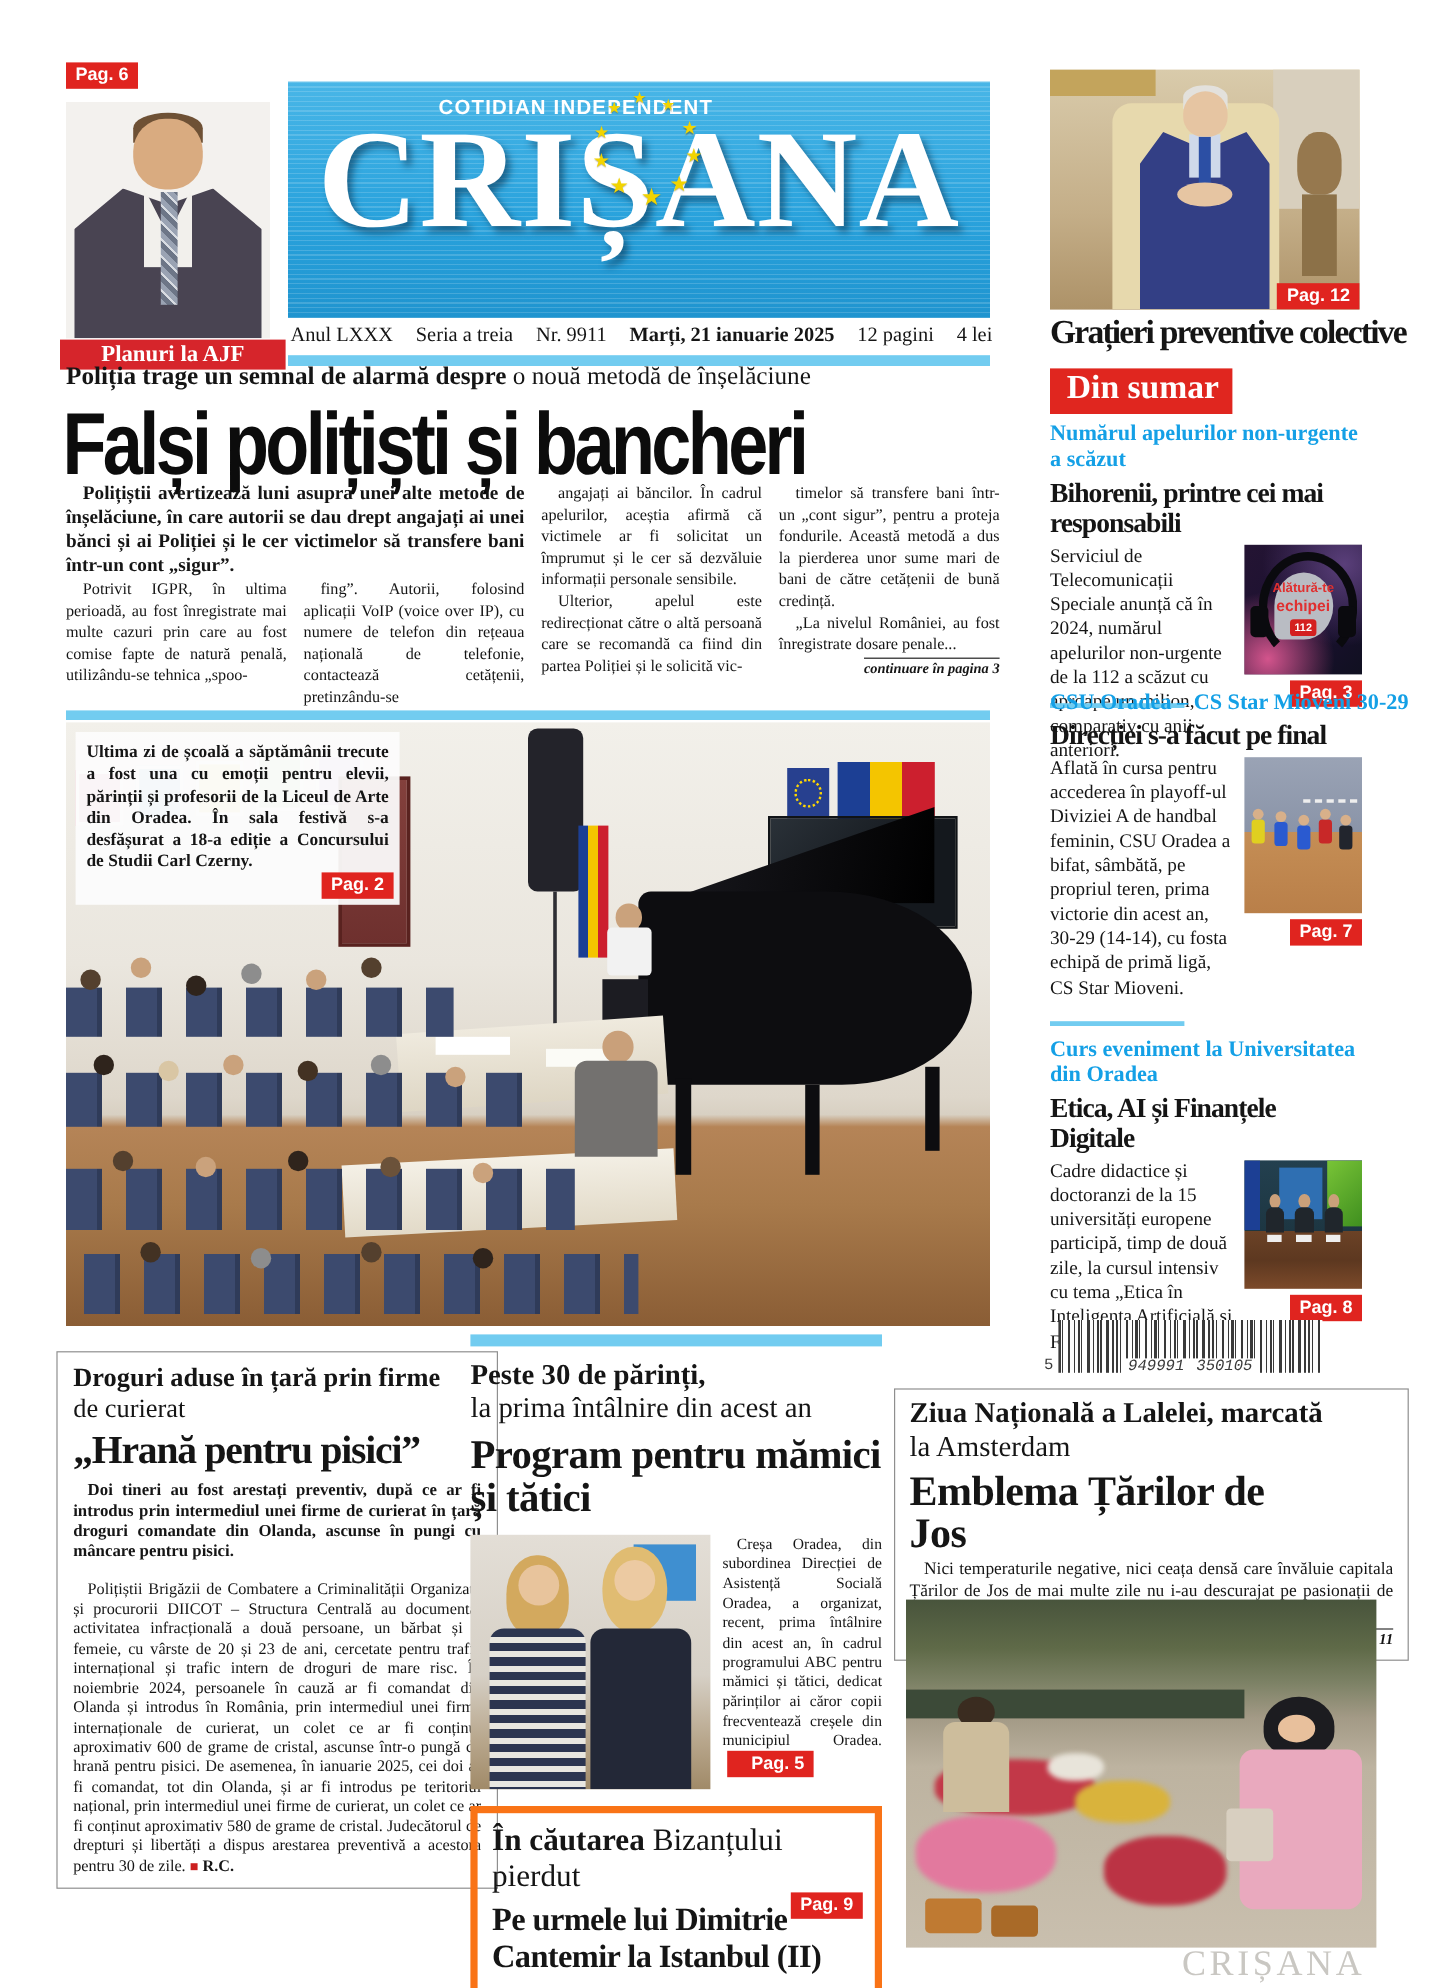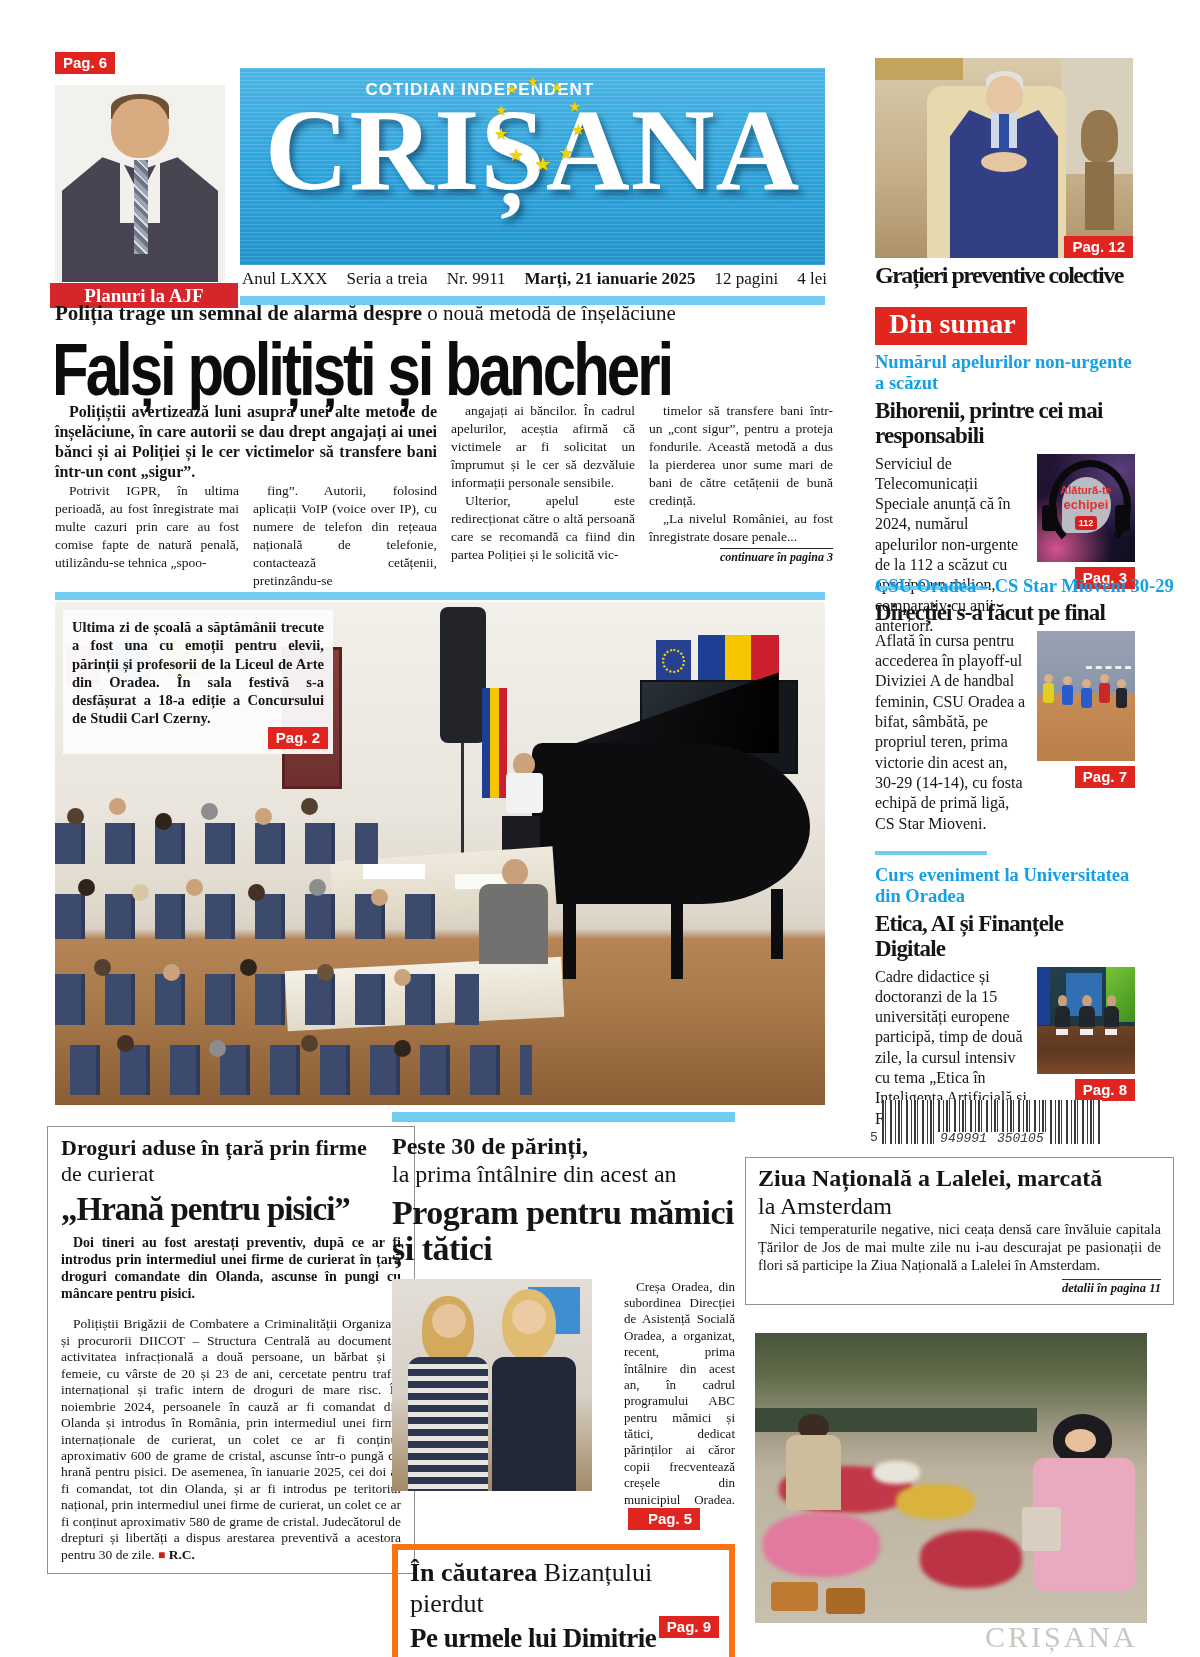--- a/index.html
+++ b/index.html
@@ -120,21 +120,21 @@
   .bp-ped{right:7.5%;top:52%;width:11%;height:34%;background:#8c7148;}
   .bp-chair{left:20%;top:14%;width:54%;height:86%;background:#e7d9ad;border-radius:16px 16px 0 0;}
   .bp-suit{left:29%;top:26%;width:42%;height:74%;background:#333f85;
      clip-path:polygon(0 18%,18% 0,50% 10%,82% 0,100% 18%,100% 100%,0 100%);}
   .bp-shirt{left:45%;top:27%;width:10%;height:18%;background:#cfd9ea;}
   .bp-tie{left:48%;top:28%;width:4%;height:27%;background:#2c4fa4;}
   .bp-hair{left:43%;top:6.5%;width:14.5%;height:10%;background:#e3e1dc;border-radius:50% 50% 0 0;}
   .bp-head{left:43%;top:9%;width:14.5%;height:19%;background:#e6c5a2;border-radius:50% 50% 44% 44%;}
   .bp-hands{left:41%;top:47%;width:18%;height:10%;background:#e6c5a2;border-radius:50%;}
   .sb-photo .badge{position:absolute;right:0;bottom:0;}
-  #gratieri{top:204px;font-weight:bold;font-size:24px;letter-spacing:-1.5px;white-space:nowrap;}
+  #gratieri{top:204px;font-weight:bold;font-size:28px;letter-spacing:-1.5px;white-space:nowrap;}
   #din-sumar{top:249px;width:138px;background:#e0261f;color:#fff;font-size:28px;font-weight:bold;
      padding:1px 0 5px 14px;}
   .sb-item .kicker{color:#14a0e6;font-weight:bold;font-size:18.5px;line-height:1.16;margin:0 0 3px;}
   .sb-item h3{font-size:23px;line-height:1.1;margin:0 0 5px;font-weight:bold;letter-spacing:-0.8px;}
   .nowrap{white-space:nowrap;}
   .sb-row{display:flex;gap:8px;}
   .sb-body{flex:1;font-size:16px;line-height:1.27;}
   .sb-fig{width:98px;flex:none;}
   .sb-img{width:98px;position:relative;overflow:hidden;}
   .sb-badge-row{text-align:right;margin-top:5px;}
@@ -206,21 +206,21 @@
   #bm-photo{width:200px;height:212px;position:relative;overflow:hidden;flex:none;
      background:linear-gradient(180deg,#e3ded6 0%,#d6d0c6 55%,#b9a88e 80%,#a08a68 100%);}
   #bm-photo .wm{position:absolute;}
   .wm-poster{right:6%;top:4%;width:26%;height:22%;background:#3f8fd0;}
   .wm1-hair{left:15%;top:8%;width:26%;height:32%;background:#d3a95e;border-radius:48% 48% 40% 40%;}
   .wm1-face{left:20%;top:12%;width:17%;height:16%;background:#e8c49c;border-radius:50%;}
   .wm1-top{left:8%;top:37%;width:40%;height:63%;background:repeating-linear-gradient(180deg,#2c3550 0 7px,#e8e6e0 7px 12px);border-radius:12px 12px 0 0;}
   .wm2-hair{left:55%;top:5%;width:27%;height:34%;background:#e0bc72;border-radius:48%;}
   .wm2-face{left:60%;top:10%;width:17%;height:16%;background:#eccaa2;border-radius:50%;}
   .wm2-top{left:50%;top:37%;width:42%;height:63%;background:#232837;border-radius:12px 12px 0 0;}
-  #bm .bm-text{font-size:13px;line-height:1.26;text-align:justify;text-indent:12px;margin-left:22px;}
+  #bm .bm-text{font-size:13px;line-height:1.26;text-align:justify;text-indent:12px;}
   #bm .bm-text .badge{margin-left:4px;}
   #bm-box{position:relative;border:6px solid #f97316;margin-top:14px;padding:8px 12px 12px;}
   #bm-box .kick{font-size:26px;}
   #bm-box h2{font-size:27px;line-height:1.14;margin:4px 0 0;letter-spacing:-0.5px;font-weight:bold;}
   #bm-box .badge{position:absolute;right:10px;top:66px;}
   
   #br-box{left:745px;top:1157px;width:403px;border:1px solid #8f8f8f;padding:6px 12px 8px;}
   #br-box .kick{font-size:24px;}
   #br-box h2{font-size:35px;line-height:1.02;margin:4px 0 4px;max-width:300px;letter-spacing:-0.5px;font-weight:bold;}
   #br-box .bodytxt{font-size:14.5px;line-height:1.24;text-align:justify;text-indent:12px;margin:0;}
@@ -517,20 +517,21 @@
       <h2>Pe urmele lui Dimitrie Cantemir la Istanbul (II)</h2>
       <span class="badge">Pag. 9</span>
     </div>
   </div>
 
   <div class="abs" id="br-box">
     <div class="kick">
       <span class="kb">Ziua Națională a Lalelei, marcată</span><br>
       <span>la Amsterdam</span>
     </div>
+    <h2>Emblema Țărilor de Jos</h2>
     <p class="bodytxt">Nici temperaturile negative, nici ceața densă care învăluie capitala Țărilor de Jos de mai multe zile nu i-au descurajat pe pasionații de flori să participe la Ziua Națională a Lalelei în Amsterdam.</p>
     <div class="det-wrap"><span class="det">detalii în pagina 11</span></div>
   </div>
   <div class="abs" id="br-photo">
     <div class="tl tl-awning"></div>
     <div class="tl tl-patch tl-red1"></div>
     <div class="tl tl-patch tl-pink"></div>
     <div class="tl tl-patch tl-yel"></div>
     <div class="tl tl-patch tl-red2"></div>
     <div class="tl tl-patch tl-wht"></div>

